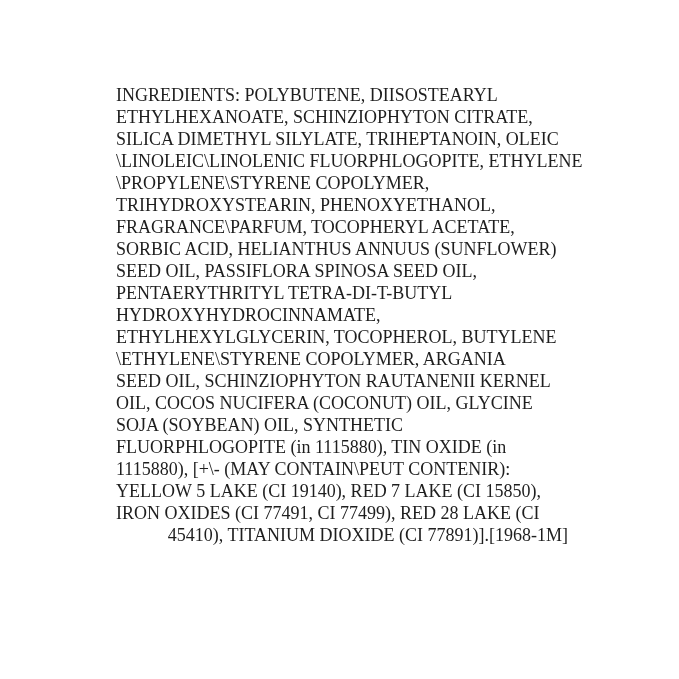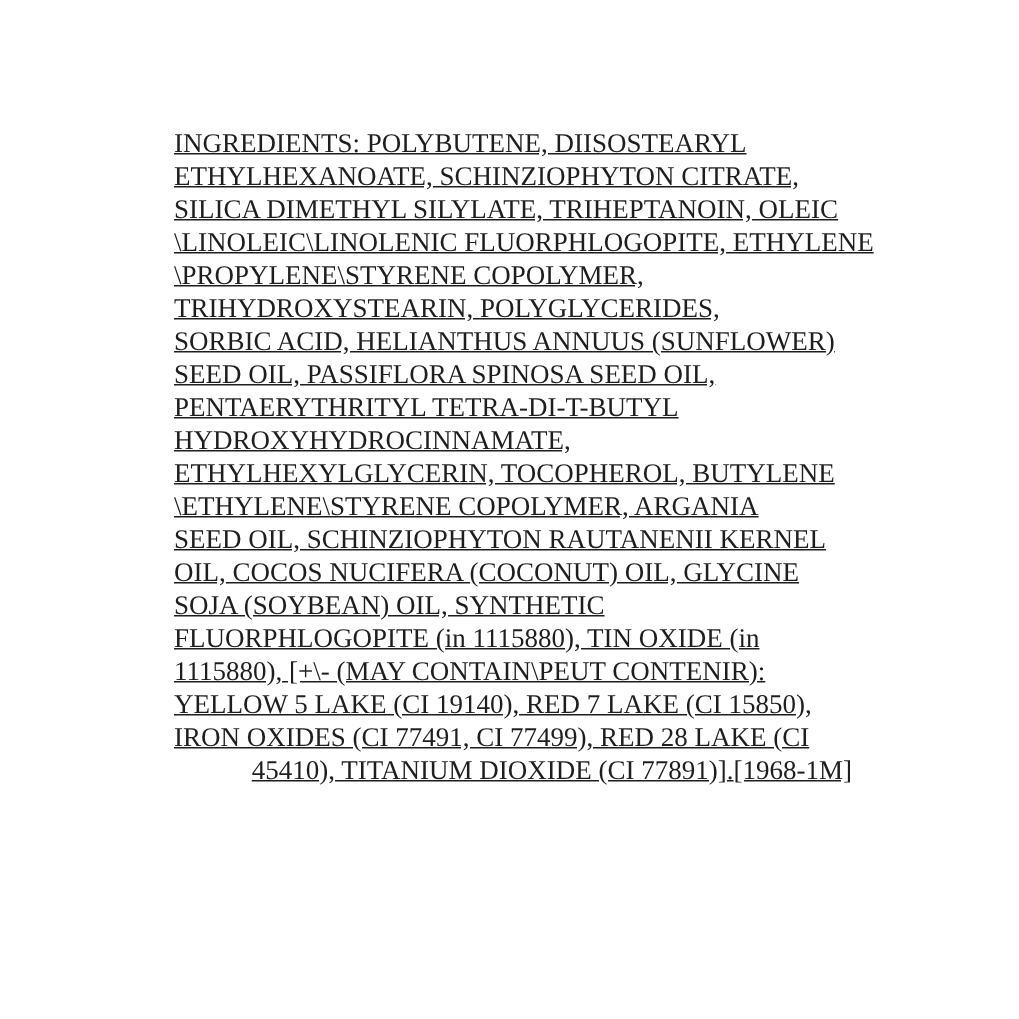--- a/index.html
+++ b/index.html
@@ -16,41 +16,41 @@
   }
   .ingredients-block {
     position: absolute;
     left: 116px;
     top: 84px;
     width: 452px;
     font-size: 18px;
     line-height: 22px;
     color: #1e1e1e;
     letter-spacing: 0px;
-    text-decoration: underline;
   }
   .line {
     white-space: nowrap;
   }
   .last-line {
     display: flex;
     justify-content: flex-end;
     white-space: nowrap;
   }
 </style>
 </head>
 <body>
 
 <div class="ingredients-block">
   <div class="line">INGREDIENTS: POLYBUTENE, DIISOSTEARYL</div>
   <div class="line">ETHYLHEXANOATE, SCHINZIOPHYTON CITRATE,</div>
   <div class="line">SILICA DIMETHYL SILYLATE, TRIHEPTANOIN, OLEIC</div>
   <div class="line">\LINOLEIC\LINOLENIC FLUORPHLOGOPITE, ETHYLENE</div>
   <div class="line">\PROPYLENE\STYRENE COPOLYMER,</div>
-  <div class="line">TRIHYDROXYSTEARIN, POLYGLYCERIDES,</div>
+  <div class="line">TRIHYDROXYSTEARIN, PHENOXYETHANOL,</div>
+  <div class="line">FRAGRANCE\PARFUM, TOCOPHERYL ACETATE,</div>
   <div class="line">SORBIC ACID, HELIANTHUS ANNUUS (SUNFLOWER)</div>
   <div class="line">SEED OIL, PASSIFLORA SPINOSA SEED OIL,</div>
   <div class="line">PENTAERYTHRITYL TETRA-DI-T-BUTYL</div>
   <div class="line">HYDROXYHYDROCINNAMATE,</div>
   <div class="line">ETHYLHEXYLGLYCERIN, TOCOPHEROL, BUTYLENE</div>
   <div class="line">\ETHYLENE\STYRENE COPOLYMER, ARGANIA</div>
   <div class="line">SEED OIL, SCHINZIOPHYTON RAUTANENII KERNEL</div>
   <div class="line">OIL, COCOS NUCIFERA (COCONUT) OIL, GLYCINE</div>
   <div class="line">SOJA (SOYBEAN) OIL, SYNTHETIC</div>
   <div class="line">FLUORPHLOGOPITE (in 1115880), TIN OXIDE (in</div>

